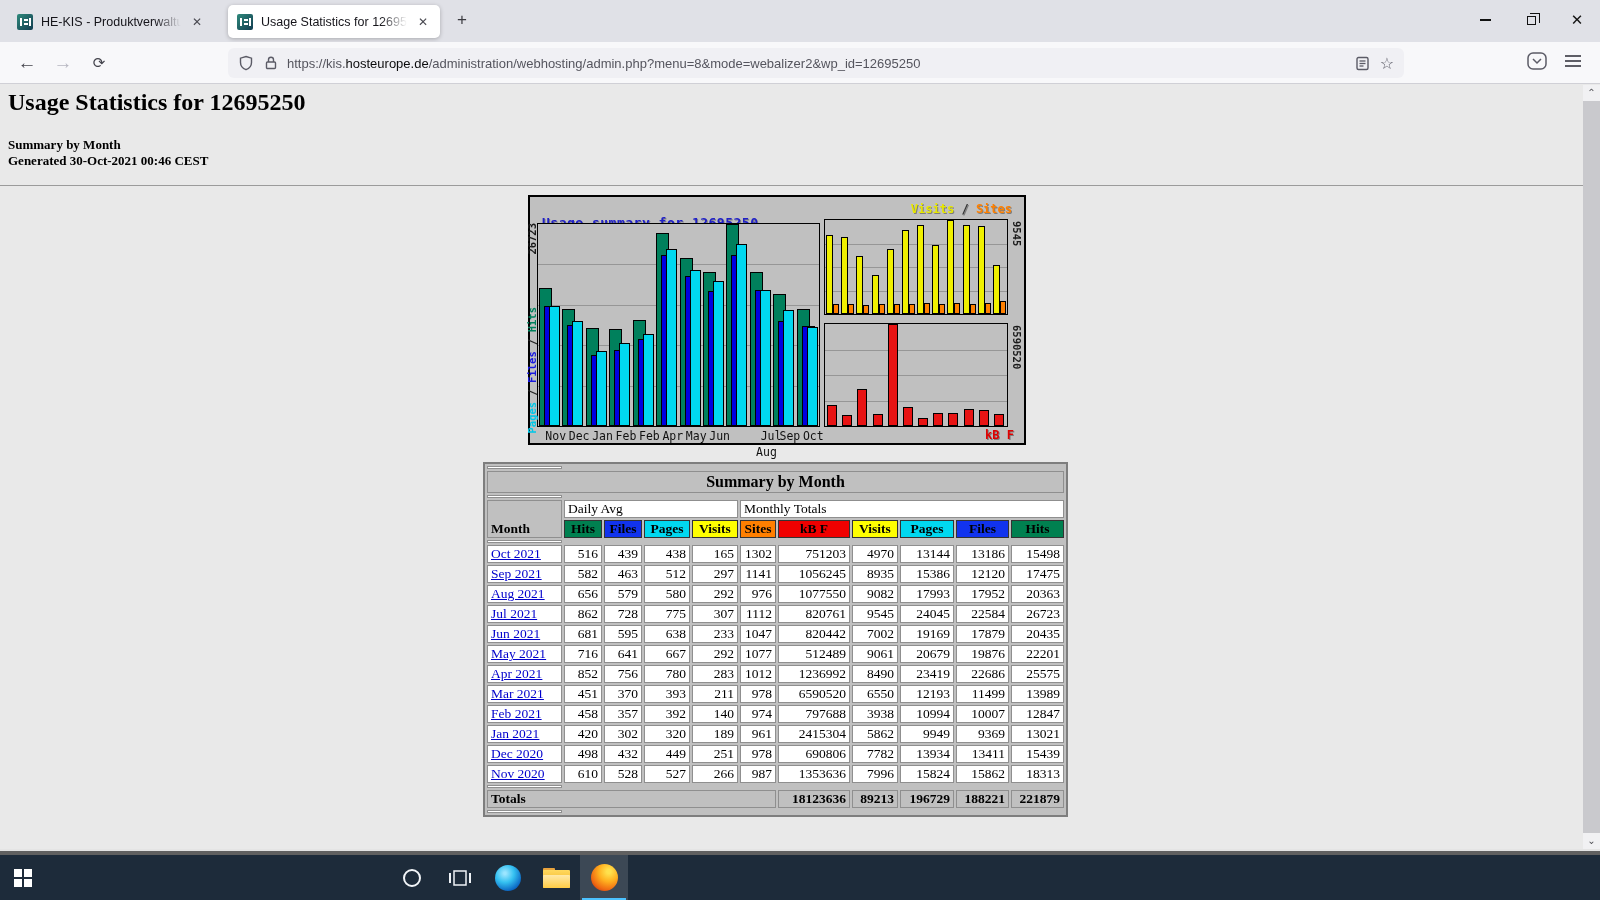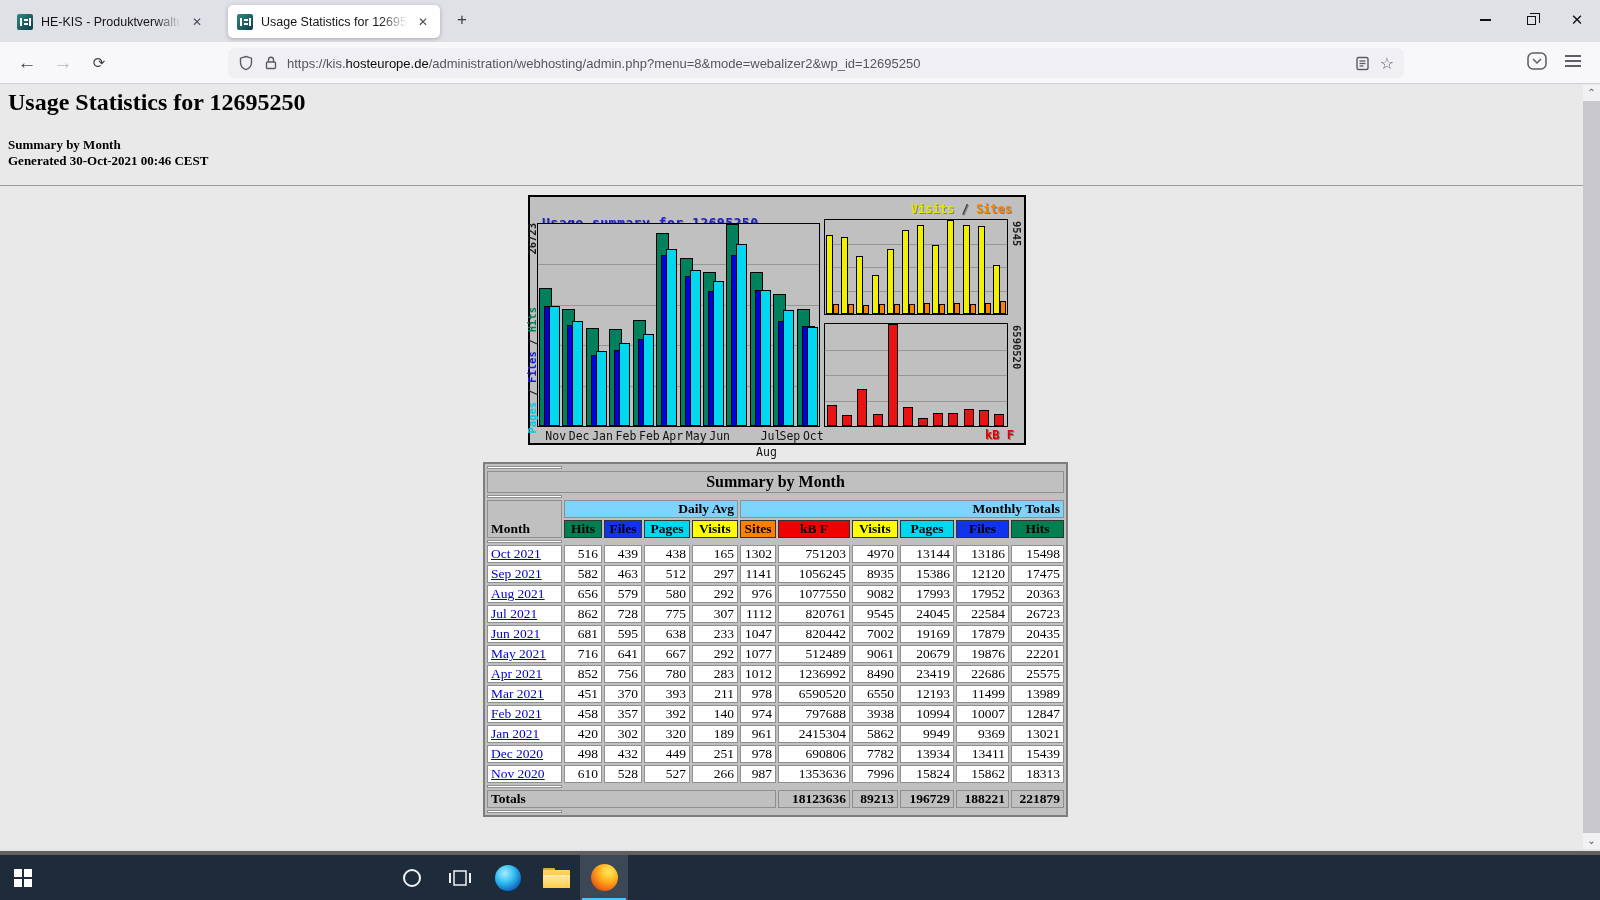--- a/index.html
+++ b/index.html
@@ -73,21 +73,21 @@
   #kbf-label { position:absolute; right:10px; top:231px; font-size:12px; font-weight:bold;
                color:#e00000; text-shadow:1px 1px 0 rgba(60,60,60,.5); }
 
   
   #tbl { position:absolute; left:483px; top:377px; border-collapse:separate; border-spacing:2px;
          background:#c0c0c0; border:2px solid #7e7e7e; font-family:"Liberation Serif", serif;
          font-size:13.5px; table-layout:fixed; }
   #tbl td { background:#fff; border:1px solid #8f8f8f; padding:0 3px; height:16px; white-space:nowrap; }
   #tbl td.num { text-align:right; }
   #tbl tr.sp td { height:3px; padding:0; background:#fff; }
-  #tbl td.hdr { background:#7dd3fc; font-weight:bold; text-align:right; }
+  #tbl td.hdr { background:#ffffff; font-weight:normal; text-align:left; }
   #tbl td.title-c { background:#c0c0c0; font-weight:bold; text-align:center; font-size:16px; height:22px; }
   #tbl td.month-h { background:#c0c0c0; font-weight:bold; text-align:left; vertical-align:bottom; }
   #tbl td.colr { font-weight:bold; text-align:center; border:1px solid #333; color:#000; }
   #tbl td.tot { background:#c0c0c0; font-weight:bold; }
   #tbl a { color:#0000cc; }
 
   
   #vscroll { position:absolute; left:1583px; top:85px; width:17px; height:764px; background:#c9c9cd; }
   .sbtn { position:absolute; left:0; width:17px; height:16px; background:#f1f1f3; color:#4f4f55;
           font-size:10px; text-align:center; line-height:16px; }

